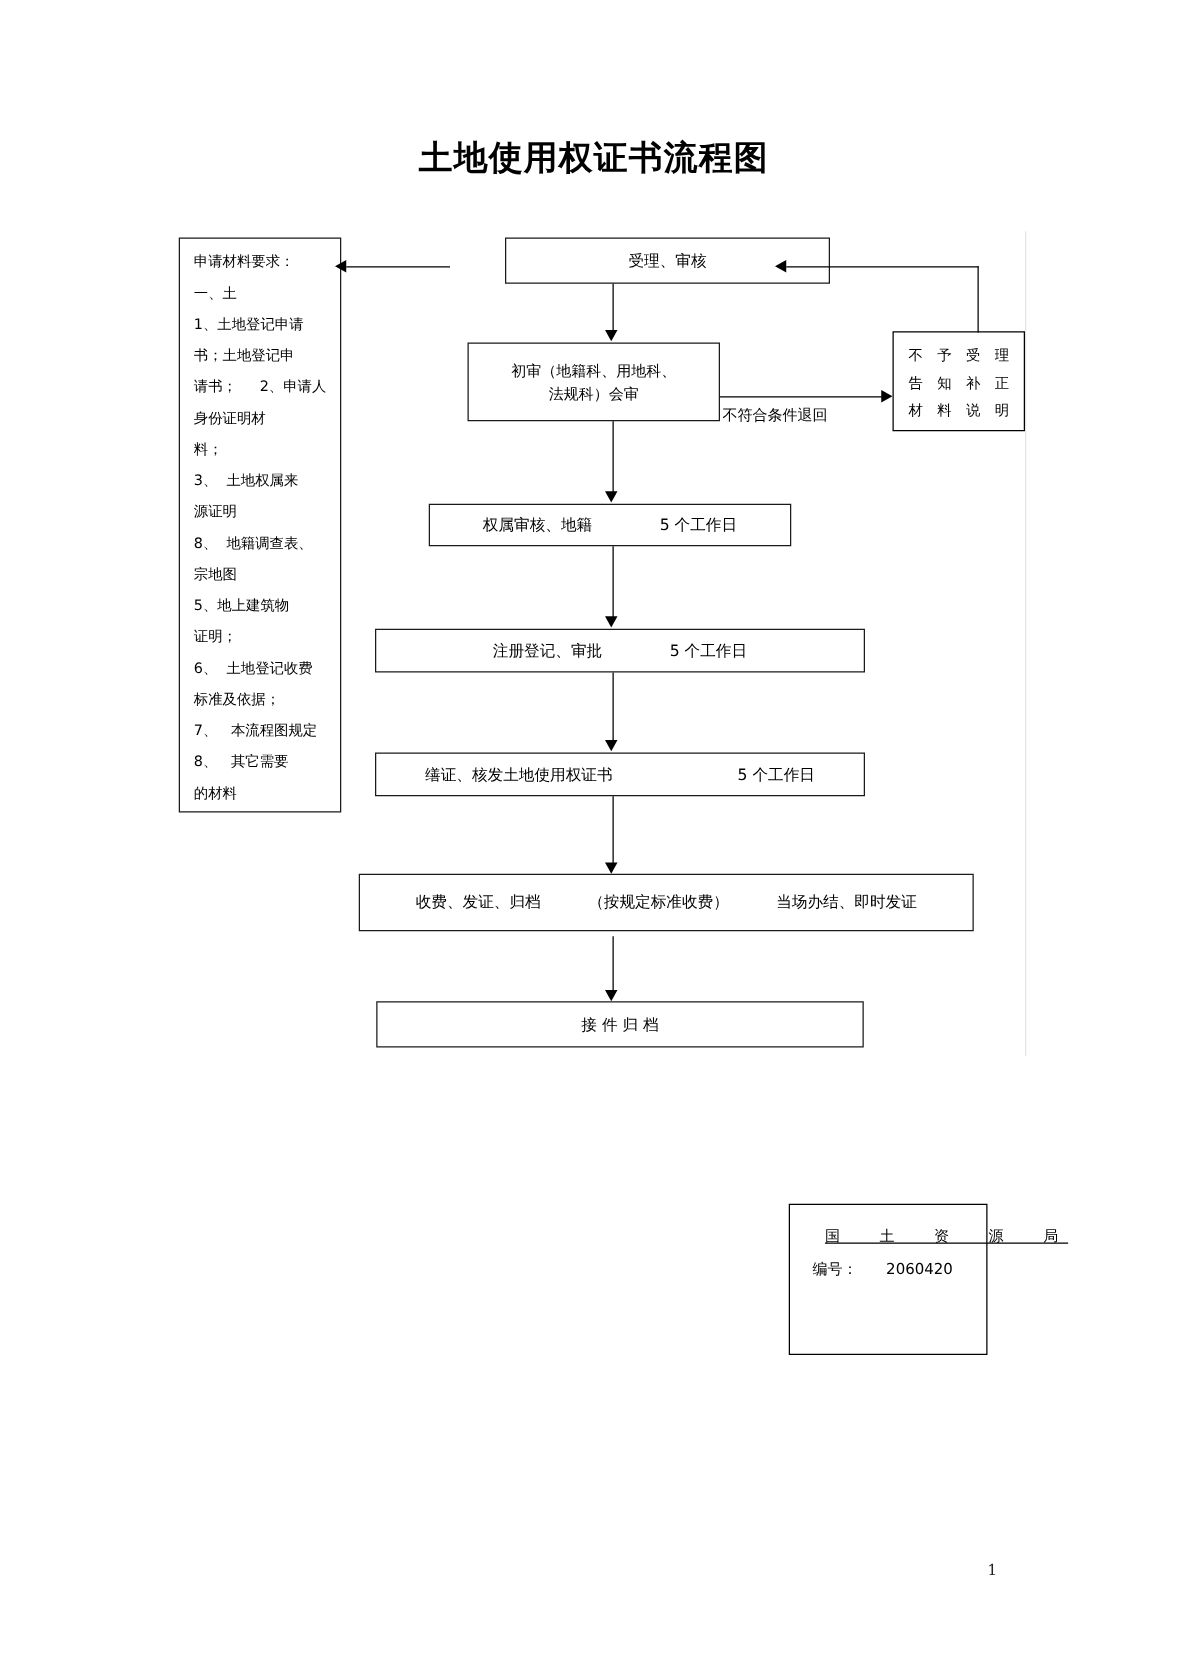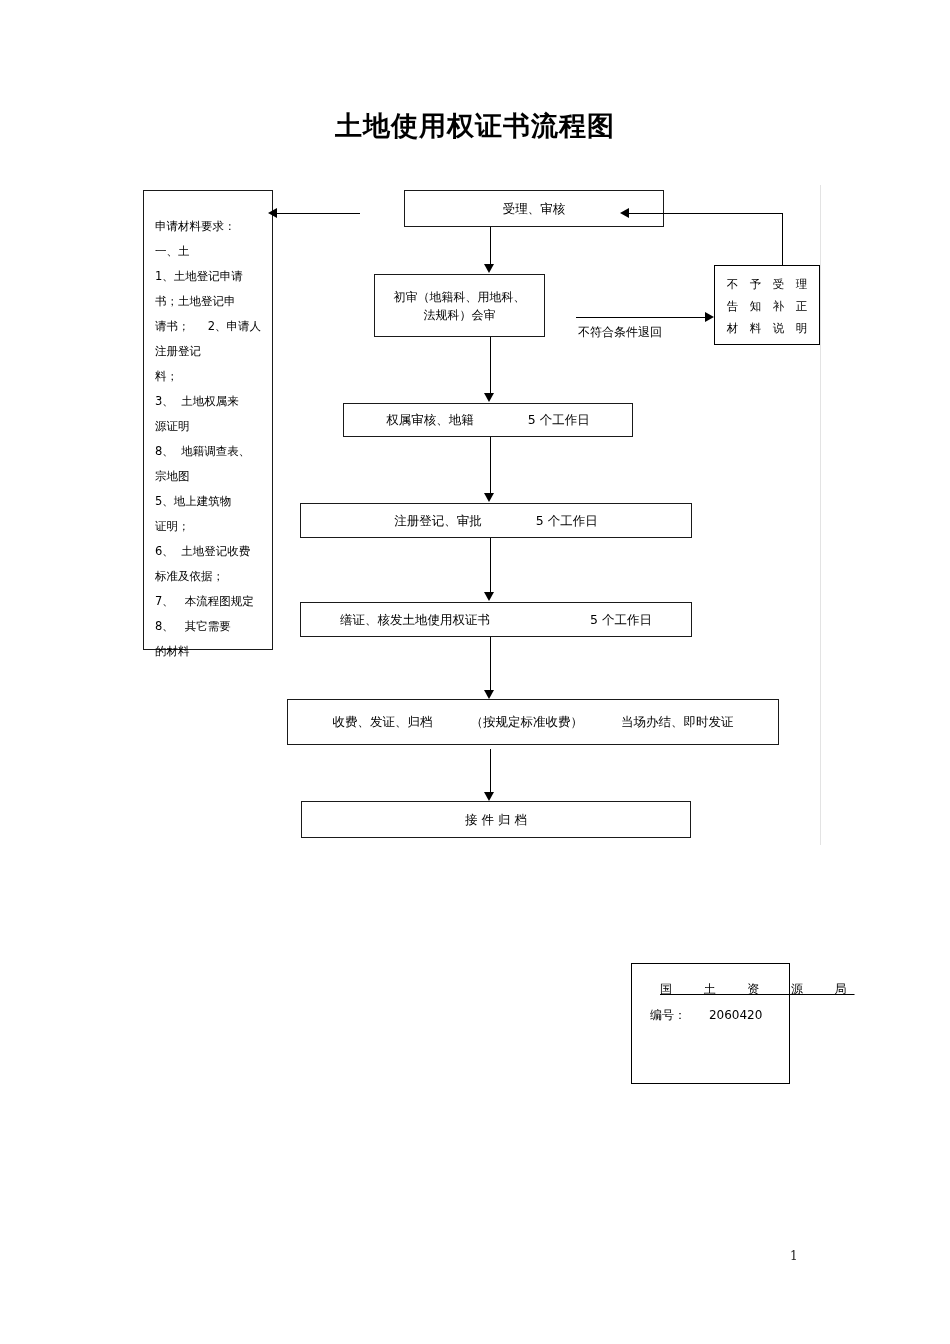--- a/index.html
+++ b/index.html
@@ -56,21 +56,21 @@
   
   #left-panel {
     position: absolute;
     left: 143px;
     top: 190px;
     width: 130px;
     height: 460px;
     box-sizing: border-box;
     border: 1.4px solid #1a1a1a;
     background: #fff;
-    padding: 23px 0 0 11px;
+    padding: 6px 0 0 11px;
   }
   #left-panel .ln {
     font-size: 11.5px;
     line-height: 25px;
     white-space: pre;
     color: #000;
   }
 
   
   #right-box {
@@ -187,21 +187,21 @@
   <div class="doc-title">土地使用权证书流程图</div>
 
   <div id="guide-line"></div>
 
   <div id="left-panel">
     <div class="ln">申请材料要求：</div>
     <div class="ln">一、土</div>
     <div class="ln">1、土地登记申请</div>
     <div class="ln">书；土地登记申</div>
     <div class="ln">请书；     2、申请人</div>
-    <div class="ln">注册登记</div>
+    <div class="ln">身份证明材</div>
     <div class="ln">料；</div>
     <div class="ln">3、  土地权属来</div>
     <div class="ln">源证明</div>
     <div class="ln">8、  地籍调查表、</div>
     <div class="ln">宗地图</div>
     <div class="ln">5、地上建筑物</div>
     <div class="ln">证明；</div>
     <div class="ln">6、  土地登记收费</div>
     <div class="ln">标准及依据；</div>
     <div class="ln">7、   本流程图规定</div>
@@ -209,21 +209,21 @@
     <div class="ln">的材料</div>
   </div>
 
   <div class="fbox" id="n1" style="left:360px; top:190px; width:260px; height:37px;margin-left:44px;">
     <div class="inner">受理、审核</div>
   </div>
 
   <div class="hline" style="left:277px; top:213px; width:83px;"></div>
   <div class="arr-left" style="left:268px; top:208px;"></div>
 
-  <div class="fbox" id="n2" style="left:374px; top:274px; width:171px; height:63px; font-size:12px;">
+  <div class="fbox" id="n2" style="left:374px; top:274px; width:202px; height:63px; font-size:12px;">
     <div class="inner">
       <div>初审（地籍科、用地科、</div>
       <div>法规科）会审</div>
     </div>
   </div>
 
   <div class="vline" style="left:490px; top:227px; height:38px;"></div>
   <div class="arr-down" style="left:484px; top:264px;"></div>
 
   <div id="right-box">

